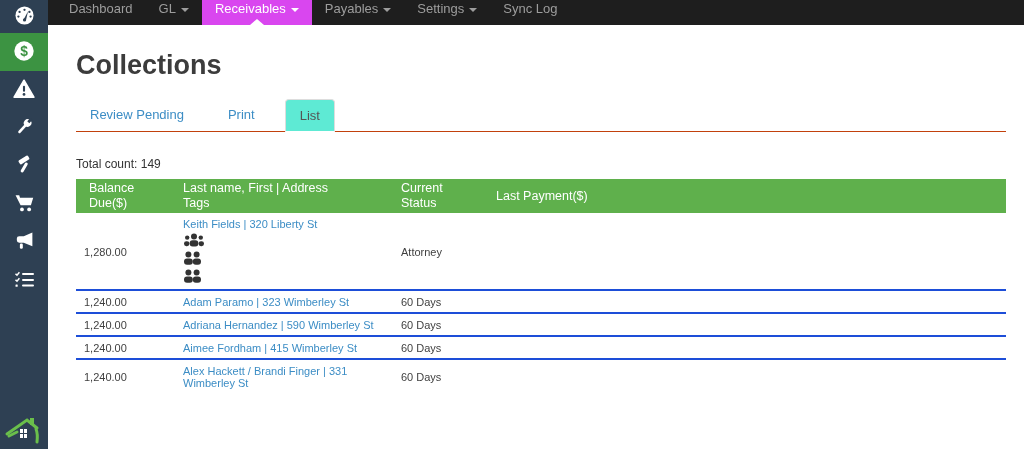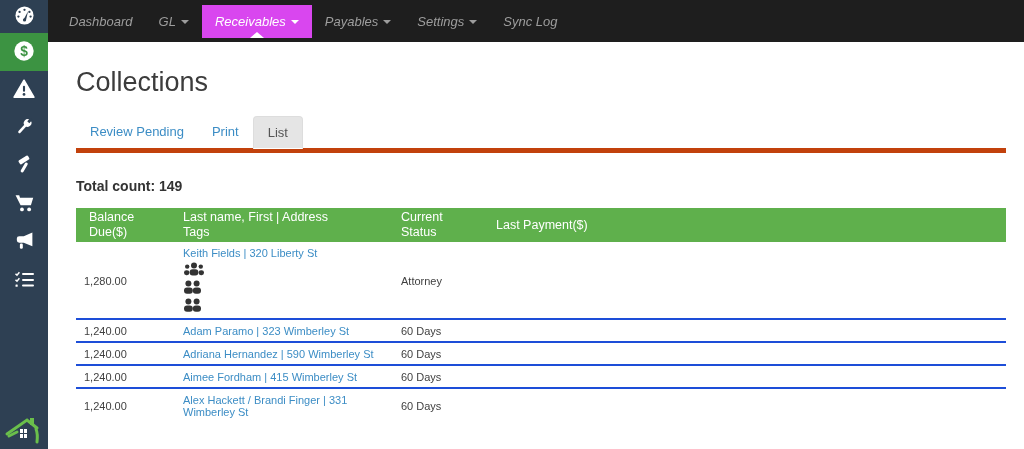--- a/index.html
+++ b/index.html
@@ -20,55 +20,55 @@
   .brand { height: 33px; display: flex; align-items: center; justify-content: center; }
   .side-item {
     height: 38px; display: flex; align-items: center; justify-content: center;
     cursor: pointer;
   }
   .side-item.active { background: #3c9342; }
   .side-logo { margin-top: auto; display: flex; justify-content: center; padding-bottom: 1px; }
 
   
   .topnav {
-    margin-left: 48px; height: 42px; background: #1e1e1e;
-    display: flex; align-items: center; padding-left: 8px; font-style: italic;
+    margin-left: 48px; height: 25px; background: #1e1e1e;
+    display: flex; align-items: flex-end; padding-left: 8px;
   }
   .nav-item {
     position: relative; line-height: 33px; padding: 0 13px;
     color: #9d9d9d; font-size: 13px; cursor: pointer; white-space: nowrap;
   }
   .nav-item.active { background: #d946ef; color: #fff; }
   .nav-item.active::after {
     content: ""; position: absolute; bottom: 0; left: 50%; margin-left: -7px;
     border-left: 7px solid transparent; border-right: 7px solid transparent;
     border-bottom: 6px solid #fff;
   }
   .caret {
     display: inline-block; margin-left: 5px; vertical-align: middle;
     border-left: 4px solid transparent; border-right: 4px solid transparent;
     border-top: 4px solid currentColor;
   }
 
   
   .main { margin-left: 48px; padding: 25px 18px 0 28px; }
   h1.page-title {
-    margin: 0 0 18px 0; font-size: 27px; font-weight: 400; color: #3c3c3c;
-  }
-  .tabs { display: flex; border-bottom: 5px solid #c2410c; }
+    margin: 0 0 18px 0; font-size: 27px; font-weight: 700; color: #3c3c3c;
+  }
+  .tabs { display: flex; border-bottom: 1px solid #c2410c; gap: 16px; }
   .tab {
     padding: 8px 14px; margin-bottom: -1px; font-size: 13px;
     color: #3c8dc5; cursor: pointer;
   }
   .tab.active {
-    color: #555; background: #e5e5e5; cursor: default;
+    color: #555; background: #5eead4; cursor: default;
     border: 1px solid #ddd; border-bottom-color: #fff;
     border-radius: 4px 4px 0 0;
   }
-  .total-count { margin: 25px 0 14px 0; font-size: 14px; font-weight: bold; color: #333; }
+  .total-count { margin: 25px 0 8px 0; font-size: 12px; font-weight: normal; color: #333; }
 
   
   table.collections { width: 100%; border-collapse: collapse; table-layout: fixed; }
   thead th {
     background: #5fb04c; color: #fff; font-weight: 400; font-size: 12.5px;
     text-align: left; vertical-align: middle; padding: 2px 8px; line-height: 15px;
   }
   th.col-balance { padding-left: 13px; }
   th.col-name, td.cell-name { padding-left: 12px; }
   tbody td { padding: 5px 8px 4px; vertical-align: middle; color: #3f3f3f; font-size: 11px; }

